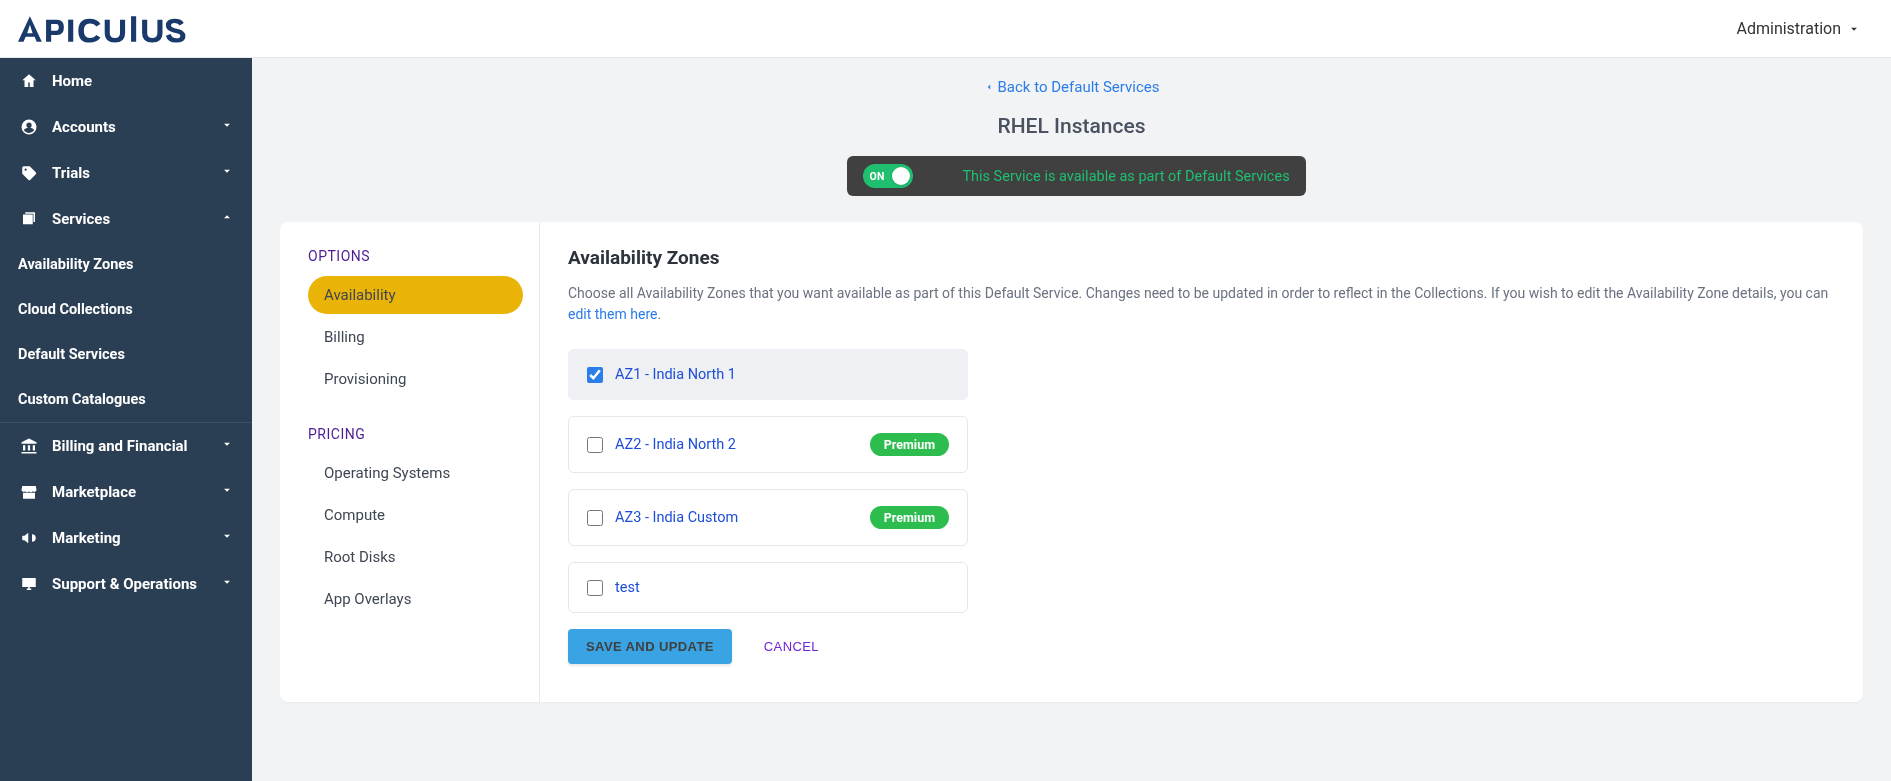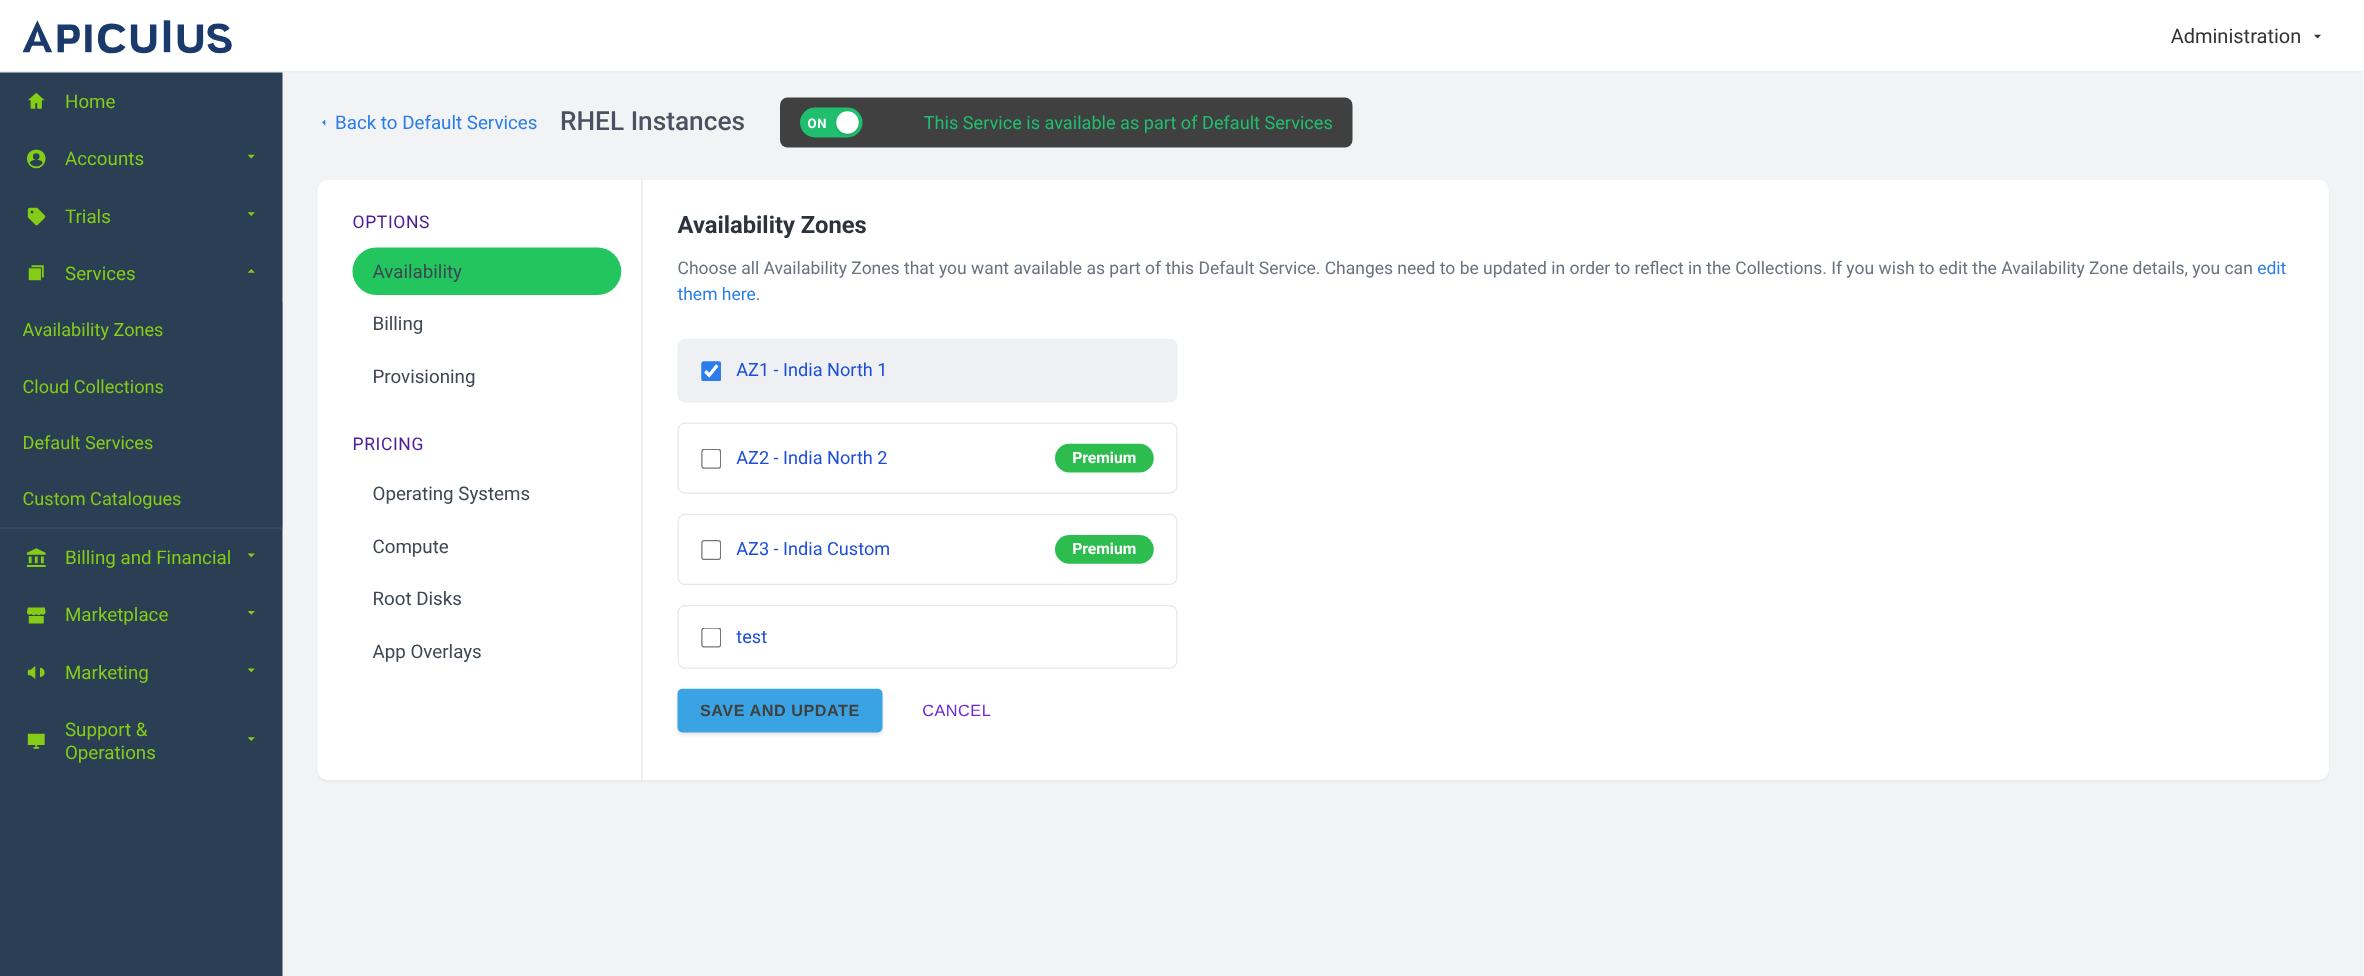--- a/index.html
+++ b/index.html
@@ -34,25 +34,26 @@
     align-items: center;
     gap: 6px;
   }
   .layout {
     display: flex;
     height: calc(100vh - 58px);
     min-height: 640px;
   }
   
   .sidebar {
-    width: 226px;
+    width: 252px;
     background: #2a3f54;
-    color: #84cc16;
+    color: #ffffff;
     flex-shrink: 0;
     overflow-y: auto;
+    font-weight: bold;
   }
   .side-item {
     display: flex;
     align-items: center;
     padding: 14px 18px;
     font-size: 15px;
     cursor: pointer;
     position: relative;
   }
   .side-item .mi { width: 22px; display:inline-flex; justify-content:center; margin-right: 12px; }
@@ -74,20 +75,21 @@
     flex: 1;
     padding: 20px 28px 28px 28px;
     overflow-y: auto;
   }
   .pagehead {
     display: flex;
     align-items: center;
     gap: 18px;
     margin-bottom: 26px;
     flex-wrap: wrap;
+    flex-direction: column;
   }
   .backlink {
     color: #2b7de9;
     font-size: 15px;
     cursor: pointer;
     display: inline-flex;
     align-items: center;
     gap: 4px;
   }
   .page-title {
@@ -159,21 +161,21 @@
   .opt-list { margin-bottom: 28px; }
   .opt-item {
     padding: 10px 16px;
     border-radius: 20px;
     font-size: 15px;
     color: #3e4753;
     cursor: pointer;
     margin-bottom: 4px;
   }
   .opt-item.active {
-    background: #22c55e;
+    background: #eab308;
   }
   .content-col {
     flex: 1;
     padding: 24px 28px 30px 28px;
   }
   .content-col h3 {
     font-size: 19px;
     font-weight: 700;
     color: #2d333c;
     margin-bottom: 14px;

